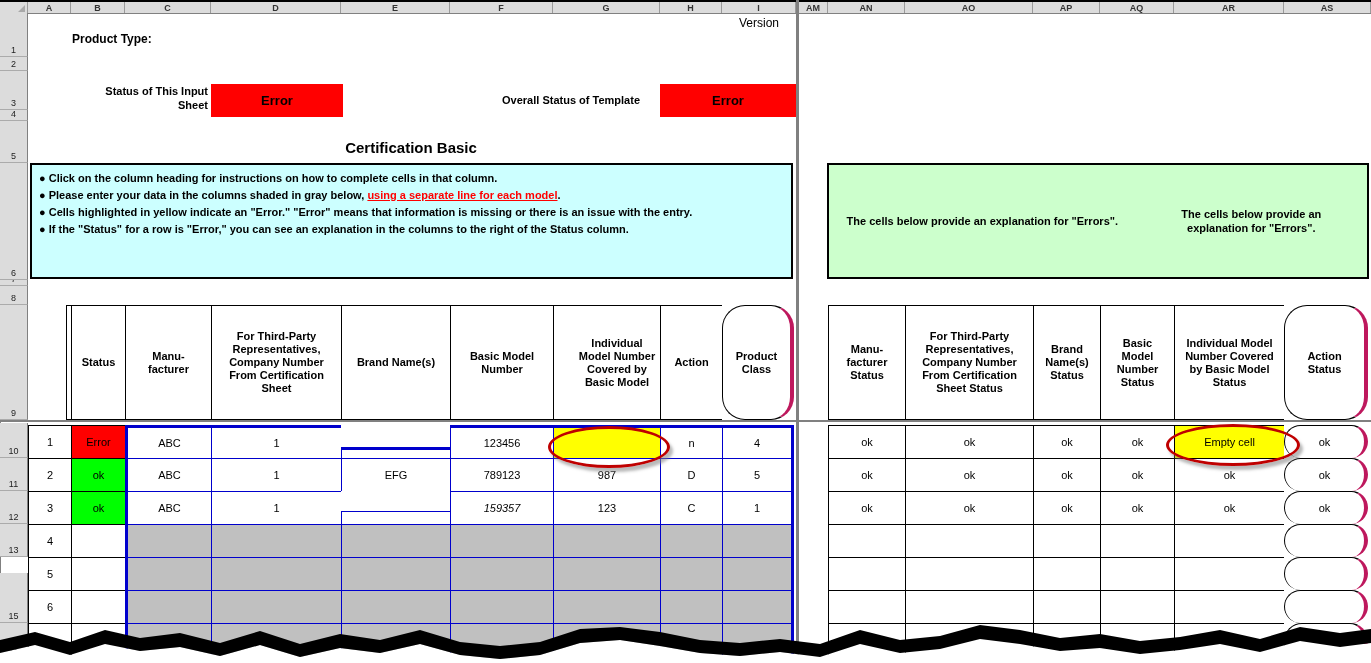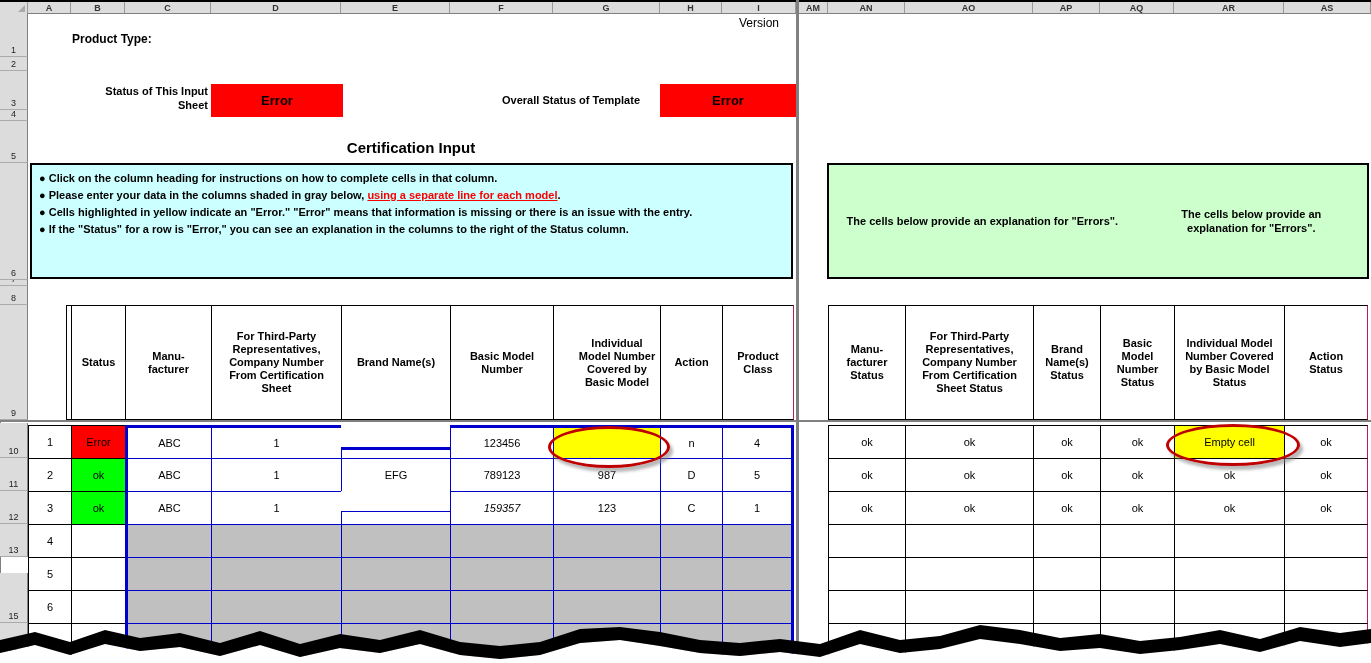--- a/index.html
+++ b/index.html
@@ -21,21 +21,21 @@
   .cell{position:absolute;box-sizing:border-box;display:flex;align-items:center;justify-content:center;
           font:11px "Liberation Sans",sans-serif;color:#000;background:#fff;text-align:center;}
   .hc{border:solid #000;border-width:1px 0 1px 1px;font-weight:bold;white-space:pre-line;
           line-height:13px;top:305px;height:115px;}
   .dc{border:solid #000;border-width:1px 0 0 1px;}
   .bc{border:solid #0000CC;border-width:1px 0 0 1px;}
   .gc{background:#C0C0C0;border:solid #0000CC;border-width:1px 0 0 1px;}
   .bl{border-left-width:3px;}
   .btk{border-top-width:3px;}
   .brr{border-right:3px solid #0000CC;}
-  .brk{border-right:1px solid #be185d;}
+  .brk{border-right:4px solid #be185d;border-radius:23px;}
   .bg-red{background:#FF0000;}
   .bg-green{background:#00FF00;}
   .bg-yellow{background:#FFFF00;}
   .lbl{position:absolute;color:#000;}
   .errbox{position:absolute;background:#FF0000;display:flex;align-items:center;justify-content:center;
           font:bold 13px "Liberation Sans",sans-serif;color:#000;}
   .oval{position:absolute;border:3px solid #BF0000;border-radius:50%;
           box-shadow:3px 4px 3px rgba(128,128,128,.55);z-index:10;background:transparent;}
   .vsplit{position:absolute;left:796px;top:0;width:3px;height:663px;background:#808080;z-index:4;}
   .hsplit{position:absolute;left:0;top:420px;width:1371px;height:2px;background:#808080;z-index:4;}
@@ -96,21 +96,21 @@
       <div class="rowcell" style="top:623px;height:36px;">16</div>
     </div>
 
   <div class="lbl" style="left:72px;top:32px;font:bold 12px 'Liberation Sans',sans-serif;">Product Type:</div>
   <div class="lbl" style="left:723px;top:16px;width:72px;text-align:center;font:12px 'Liberation Sans',sans-serif;">Version</div>
   <div class="lbl" style="left:55px;top:84px;width:153px;text-align:right;font:bold 11px 'Liberation Sans',sans-serif;line-height:14px;white-space:pre-line;">Status of This Input
 Sheet</div>
   <div class="errbox" style="left:211px;top:84px;width:132px;height:33px;">Error</div>
   <div class="lbl" style="left:445px;top:94px;width:195px;text-align:right;font:bold 11px 'Liberation Sans',sans-serif;">Overall Status of Template</div>
   <div class="errbox" style="left:660px;top:84px;width:136px;height:33px;">Error</div>
-  <div class="lbl" style="left:28px;top:139px;width:766px;text-align:center;font:bold 15px 'Liberation Sans',sans-serif;">Certification Input</div>
+  <div class="lbl" style="left:28px;top:139px;width:766px;text-align:center;font:bold 15px 'Liberation Sans',sans-serif;">Certification Basic</div>
 
   <div id="instr">
     <div>● Click on the column heading for instructions on how to complete cells in that column.</div>
     <div><span>● Please enter your data in the columns shaded in gray below, </span><span class="red-link">using a separate line for each model</span><span>.</span></div>
     <div>● Cells highlighted in yellow indicate an "Error."  "Error" means that information is missing or there is an issue with the entry.</div>
     <div>● If the "Status" for a row is "Error," you can see an explanation in the columns to the right of the Status column.</div>
   </div>
 
   <div id="explan">
     <div class="ex1">The cells below provide an explanation for "Errors".</div>

